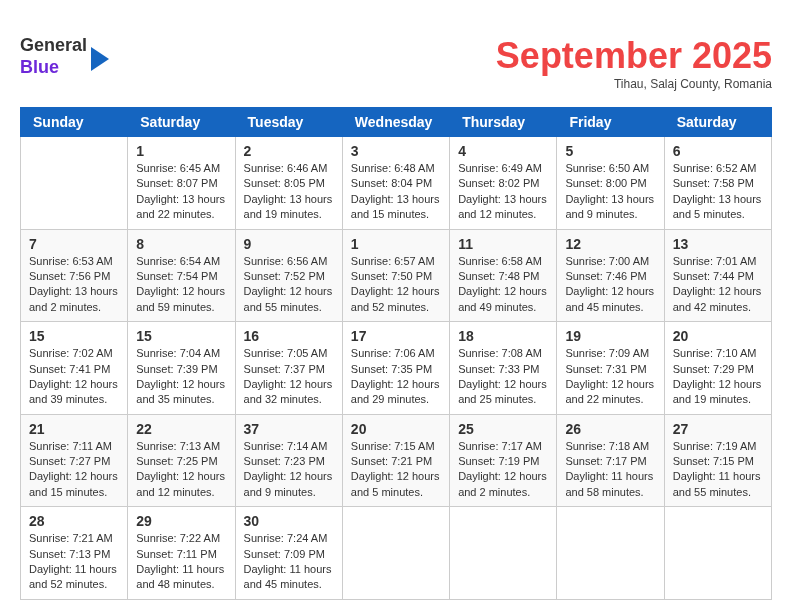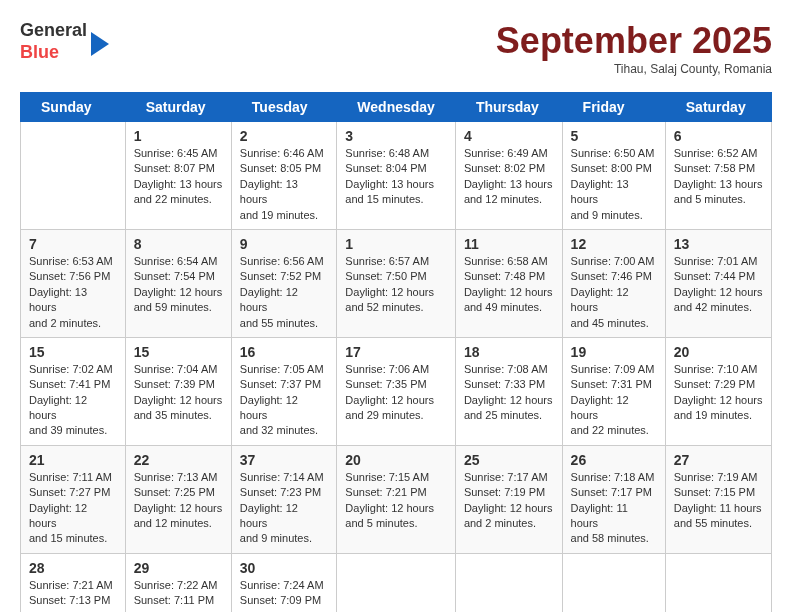--- a/index.html
+++ b/index.html
@@ -8,66 +8,67 @@
       background: #fff;
       width: 792px;
       min-height: 612px;
       padding: 20px;
     }
     .header {
       display: flex;
       justify-content: space-between;
       align-items: flex-start;
       margin-bottom: 16px;
+      margin-top: 15px;
     }
     .logo {
       display: flex;
       align-items: center;
     }
     .logo-text {
       display: flex;
       flex-direction: column;
       font-size: 18px;
       font-weight: bold;
       color: #333;
       line-height: 1.2;
     }
     .logo-text .general { color: #333; }
-    .logo-text .blue { color: #ef4444; }
+    .logo-text .blue { color: #6d28d9; }
     .logo-arrow {
       width: 0;
       height: 0;
       border-top: 12px solid transparent;
       border-bottom: 12px solid transparent;
       border-left: 18px solid #1565c0;
       margin-left: 4px;
       margin-top: 4px;
     }
     .title-block {
       text-align: right;
     }
     .month-title {
       font-size: 36px;
       font-weight: bold;
-      color: #7f1d1d;
+      color: #ef4444;
     }
     .location {
       font-size: 12px;
       color: #444;
     }
     .calendar {
       width: 100%;
       border-collapse: collapse;
       border: 1px solid #ccc;
     }
     .calendar th {
       background-color: #1565c0;
       color: #fff;
       text-align: left;
-      padding: 6px 20px;
+      padding: 6px 12px;
       font-size: 14px;
       font-weight: bold;
       border: 1px solid #1565c0;
     }
     .calendar td {
       vertical-align: top;
       padding: 6px 8px;
       border: 1px solid #ccc;
       width: calc(100% / 7);
       min-height: 80px;

